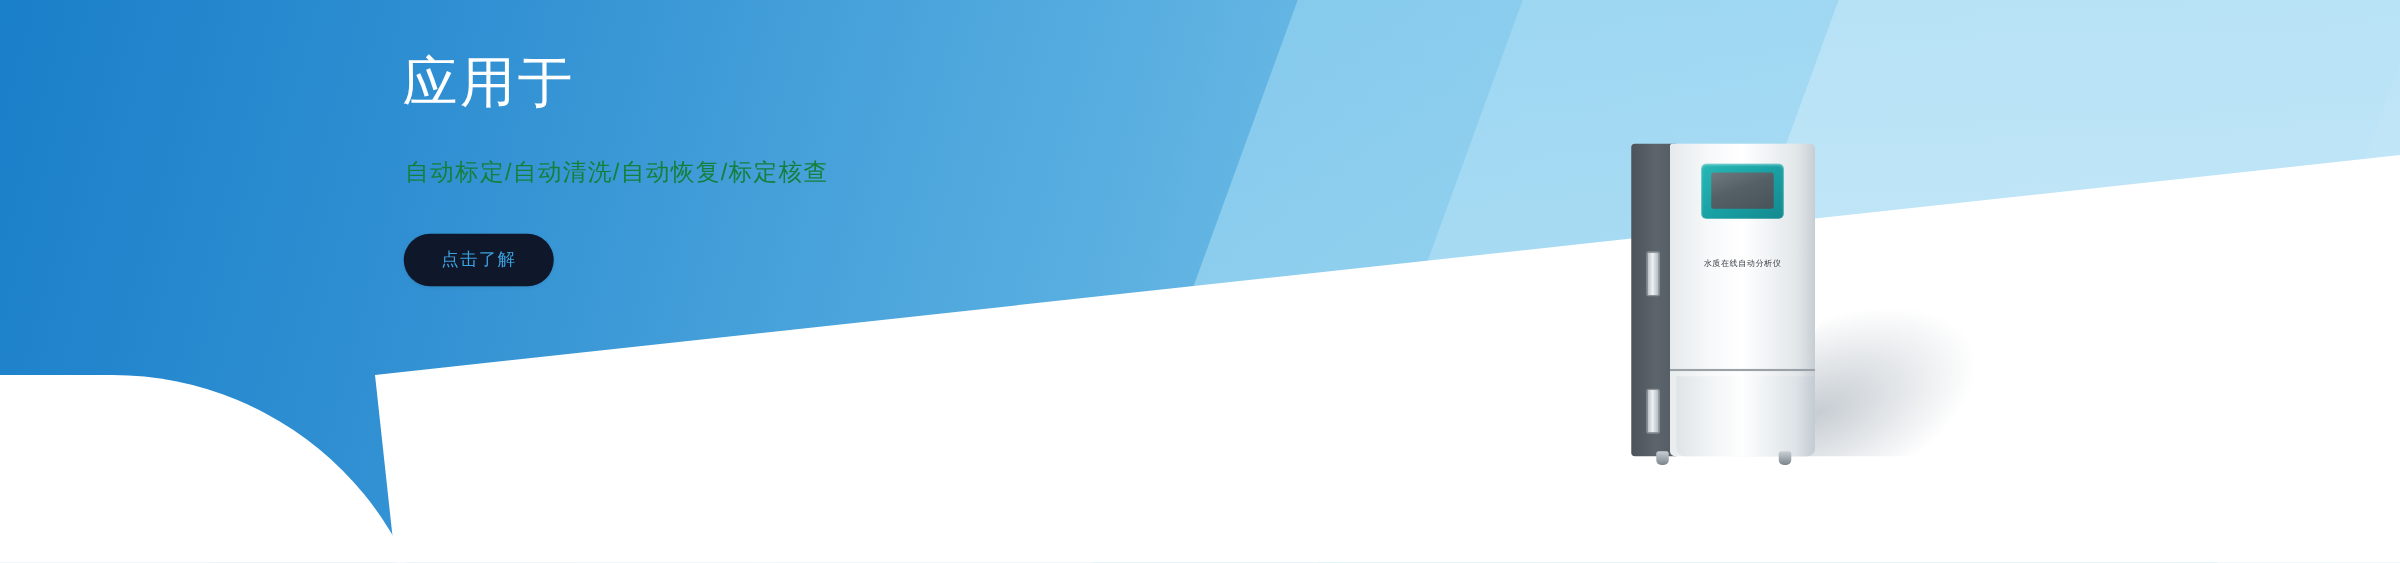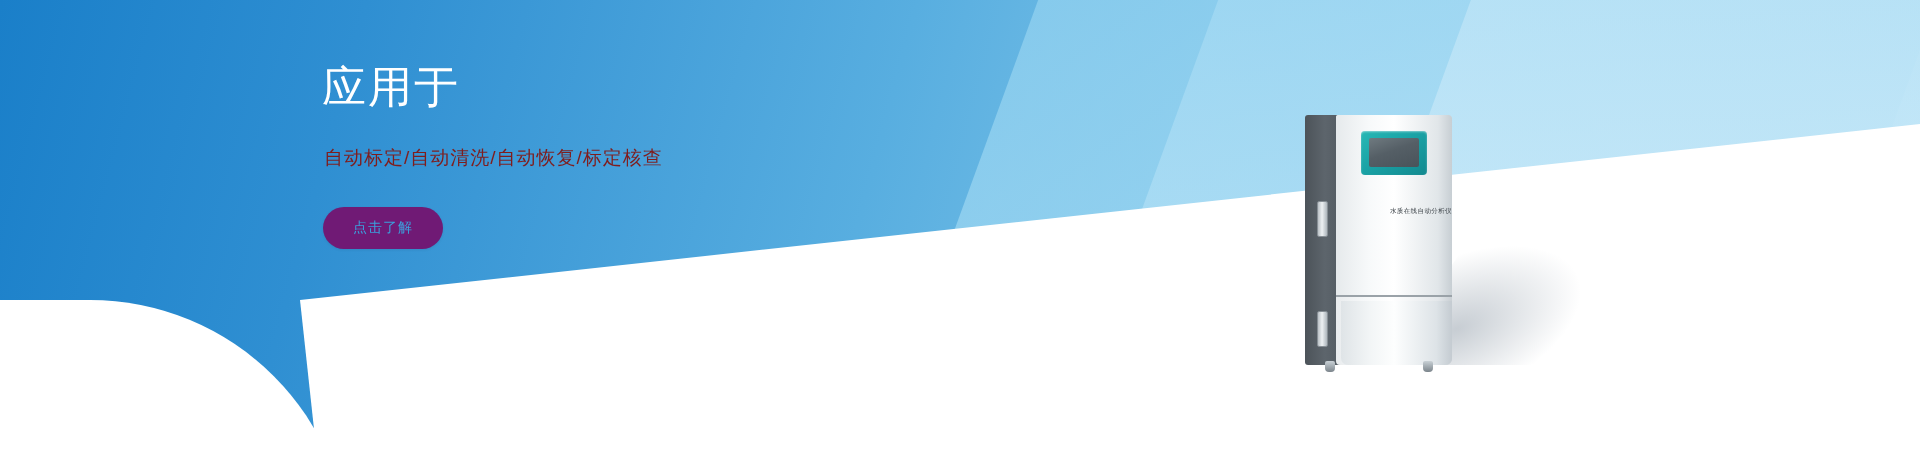--- a/index.html
+++ b/index.html
@@ -73,48 +73,48 @@
     left:1390px; top:338px;
     width:26px; height:26px;
     border-radius:50%;
     background:#ffffff;
     opacity:.85;
   }
 
   
   .copy{
     position:absolute;
-    left:322px; top:60px;
+    left:322px; top:40px;
     width:700px;
     color:#ffffff;
   }
   .headline{
     font-size:44px;
     line-height:1.24;
     font-weight:400;
     letter-spacing:2px;
     color:#ffffff;
     margin:0;
     white-space:pre-line;
   }
   .subtitle{
     margin:30px 0 0 2px;
     font-size:19px;
     letter-spacing:1px;
-    color:#7f1d1d;
+    color:#15803d;
     font-weight:400;
   }
   .cta{
     display:inline-block;
     margin-top:36px;
     margin-left:1px;
     padding:12px 30px;
     min-width:56px;
     text-align:center;
-    background:#701a75;
+    background:#0f172a;
     color:#3ba0dd;
     font-size:14px;
     letter-spacing:1px;
     border:none;
     border-radius:30px;
     cursor:pointer;
     font-family:inherit;
     box-shadow:0 1px 3px rgba(0,0,0,.08);
   }
 
@@ -159,21 +159,21 @@
   }
   .m-screen{
     position:absolute; left:8px; top:7px;
     width:50px; height:29px;
     background:linear-gradient(160deg,#6f7a80 0%, #555f66 45%, #49535a 100%);
     border-radius:2px;
   }
   .m-label{
     position:absolute; left:31px; top:92px;
     width:116px;
-    text-align:right;
+    text-align:center;
     font-size:6.5px;
     letter-spacing:.4px;
     color:#3a4046;
     font-family:"DejaVu Sans",sans-serif;
   }
   .m-lower{
     position:absolute; left:36px; top:186px;
     width:111px; height:64px;
     background:linear-gradient(90deg,#dfe4e7 0%, #f2f5f6 26%, #fdfefe 48%, #dde3e7 86%, #c4cbd1 100%);
     border-radius:0 0 7px 7px;

